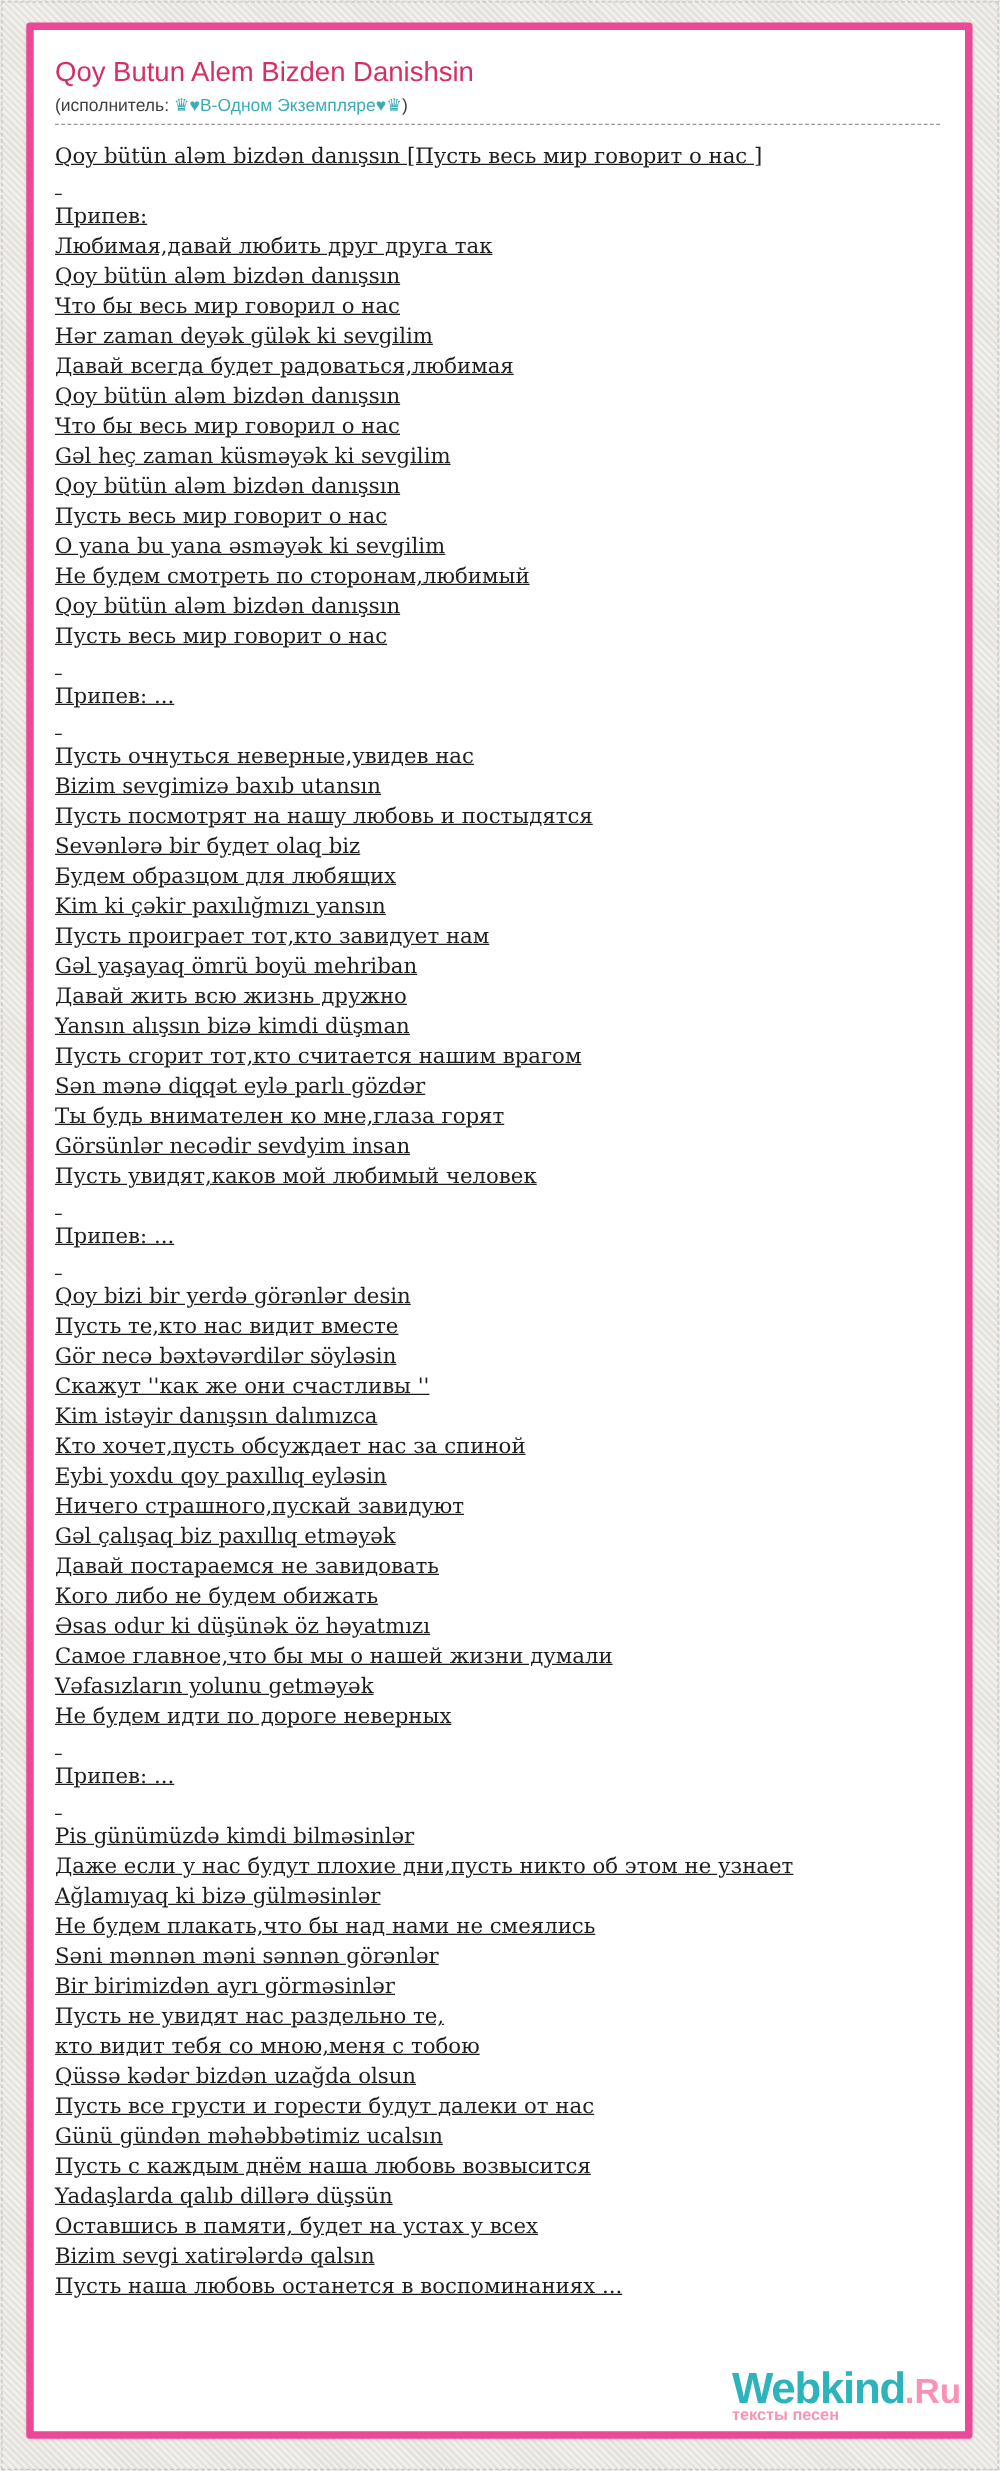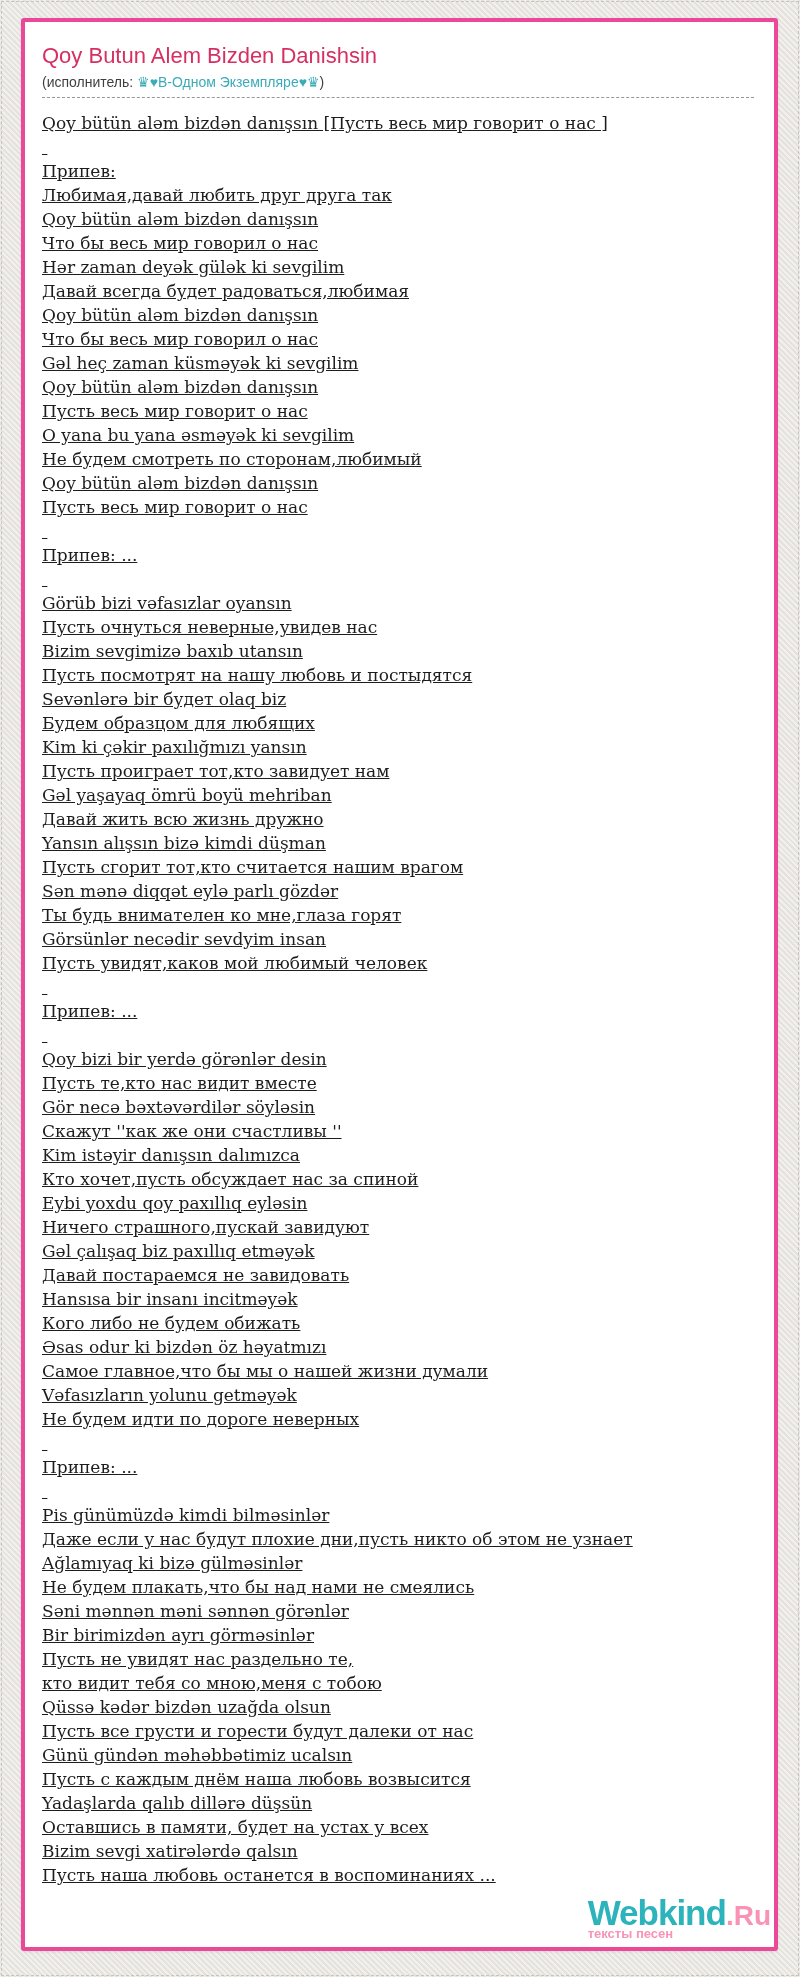--- a/index.html
+++ b/index.html
@@ -8,21 +8,21 @@
     background-color:var(--page_bg,#e9e6e1);
     background-image:repeating-linear-gradient(45deg,rgba(255,255,255,.4) 0 2px,rgba(0,0,0,.015) 2px 4px);
     font-family:"Liberation Sans",sans-serif;
   }
   .bg-frame{
     position:absolute;inset:1px;border:1px dashed #c9c4ba;pointer-events:none;
   }
   .panel{
     position:absolute;left:21px;top:18px;width:757px;height:1933px;
     box-sizing:border-box;background:#ffffff;
-    border:4px solid #ec4899;border-radius:3px;
+    border:6px solid #ec4899;border-radius:3px;
     box-shadow:0 1px 3px rgba(0,0,0,.08);
     padding:13px 20px 0 17px;
   }
   h1.song-title{
     margin:8px 0 0 0;font-size:22px;font-weight:normal;
     color:var(--title,#d62f64);letter-spacing:0;
     font-family:"Liberation Sans",sans-serif;
   }
   .artist-line{
     margin-top:5px;font-size:14px;color:#3f3f3f;
@@ -81,21 +81,20 @@
       <div class="line">Gəl heç zaman küsməyək ki sevgilim</div>
       <div class="line">Qoy bütün aləm bizdən danışsın</div>
       <div class="line">Пусть весь мир говорит о нас</div>
       <div class="line">O yana bu yana əsməyək ki sevgilim</div>
       <div class="line">Не будем смотреть по сторонам,любимый</div>
       <div class="line">Qoy bütün aləm bizdən danışsın</div>
       <div class="line">Пусть весь мир говорит о нас</div>
       <div class="line">&nbsp;</div>
       <div class="line">Припев: ...</div>
       <div class="line">&nbsp;</div>
-      <div class="line">Görüb bizi vəfasızlar oyansın</div>
       <div class="line">Пусть очнуться неверные,увидев нас</div>
       <div class="line">Bizim sevgimizə baxıb utansın</div>
       <div class="line">Пусть посмотрят на нашу любовь и постыдятся</div>
       <div class="line">Sevənlərə bir будет olaq biz</div>
       <div class="line">Будем образцом для любящих</div>
       <div class="line">Kim ki çəkir paxılığmızı yansın</div>
       <div class="line">Пусть проиграет тот,кто завидует нам</div>
       <div class="line">Gəl yaşayaq ömrü boyü mehriban</div>
       <div class="line">Давай жить всю жизнь дружно</div>
       <div class="line">Yansın alışsın bizə kimdi düşman</div>
@@ -110,23 +109,22 @@
       <div class="line">Qoy bizi bir yerdə görənlər desin</div>
       <div class="line">Пусть те,кто нас видит вместе</div>
       <div class="line">Gör necə bəxtəvərdilər söyləsin</div>
       <div class="line">Скажут ''как же они счастливы ''</div>
       <div class="line">Kim istəyir danışsın dalımızca</div>
       <div class="line">Кто хочет,пусть обсуждает нас за спиной</div>
       <div class="line">Eybi yoxdu qoy paxıllıq eyləsin</div>
       <div class="line">Ничего страшного,пускай завидуют</div>
       <div class="line">Gəl çalışaq biz paxıllıq etməyək</div>
       <div class="line">Давай постараемся не завидовать</div>
-      <div class="line">Hansısa bir insanı incitməyək</div>
       <div class="line">Кого либо не будем обижать</div>
-      <div class="line">Əsas odur ki bizdən öz həyatmızı</div>
+      <div class="line">Əsas odur ki düşünək öz həyatmızı</div>
       <div class="line">Самое главное,что бы мы о нашей жизни думали</div>
       <div class="line">Vəfasızların yolunu getməyək</div>
       <div class="line">Не будем идти по дороге неверных</div>
       <div class="line">&nbsp;</div>
       <div class="line">Припев: ...</div>
       <div class="line">&nbsp;</div>
       <div class="line">Pis günümüzdə kimdi bilməsinlər</div>
       <div class="line">Даже если у нас будут плохие дни,пусть никто об этом не узнает</div>
       <div class="line">Ağlamıyaq ki bizə gülməsinlər</div>
       <div class="line">Не будем плакать,что бы над нами не смеялись</div>

